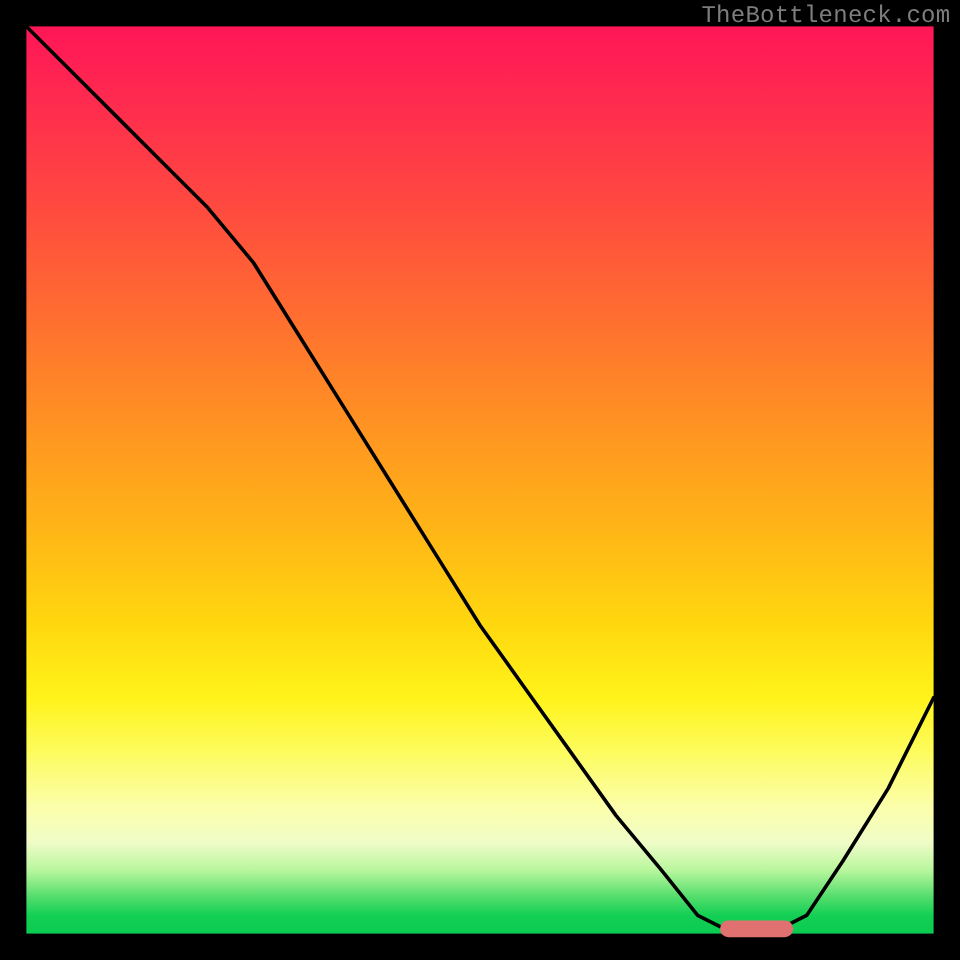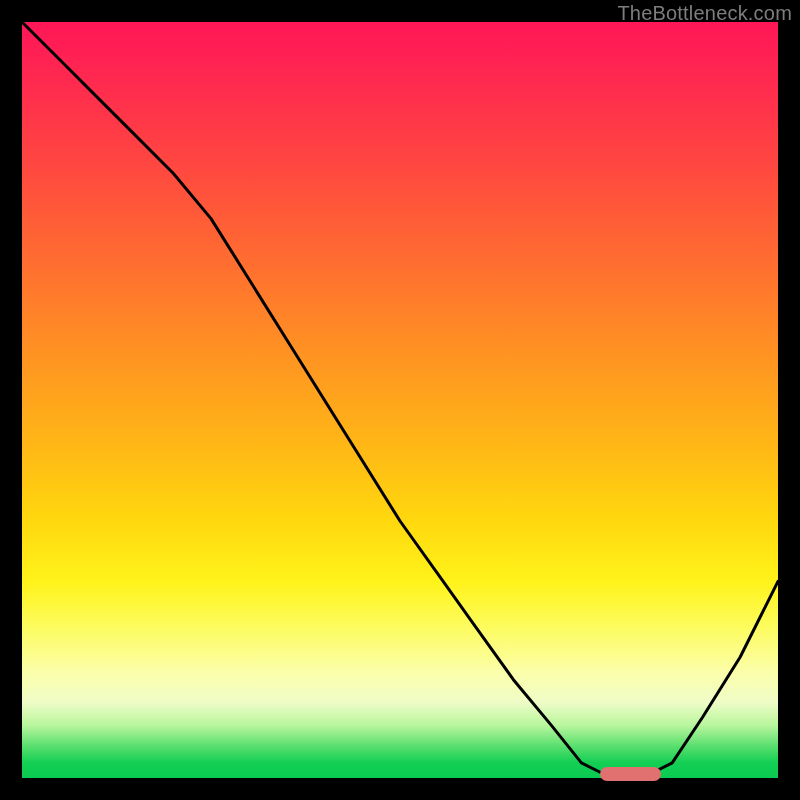--- a/index.html
+++ b/index.html
@@ -9,20 +9,21 @@
     height: 800px;
     background: #000;
     overflow: hidden;
     font-family: Arial, Helvetica, sans-serif;
   }
   .frame {
     position: relative;
     width: 800px;
     height: 564px;
     background: #000;
+    font-family: Liberation Mono, monospace;
   }
   .plot-area {
     position: absolute;
     left: 22px;
     top: 22px;
     width: 756px;
     height: 756px;
     
     background: linear-gradient(to bottom,
       #ff1657 0%,

